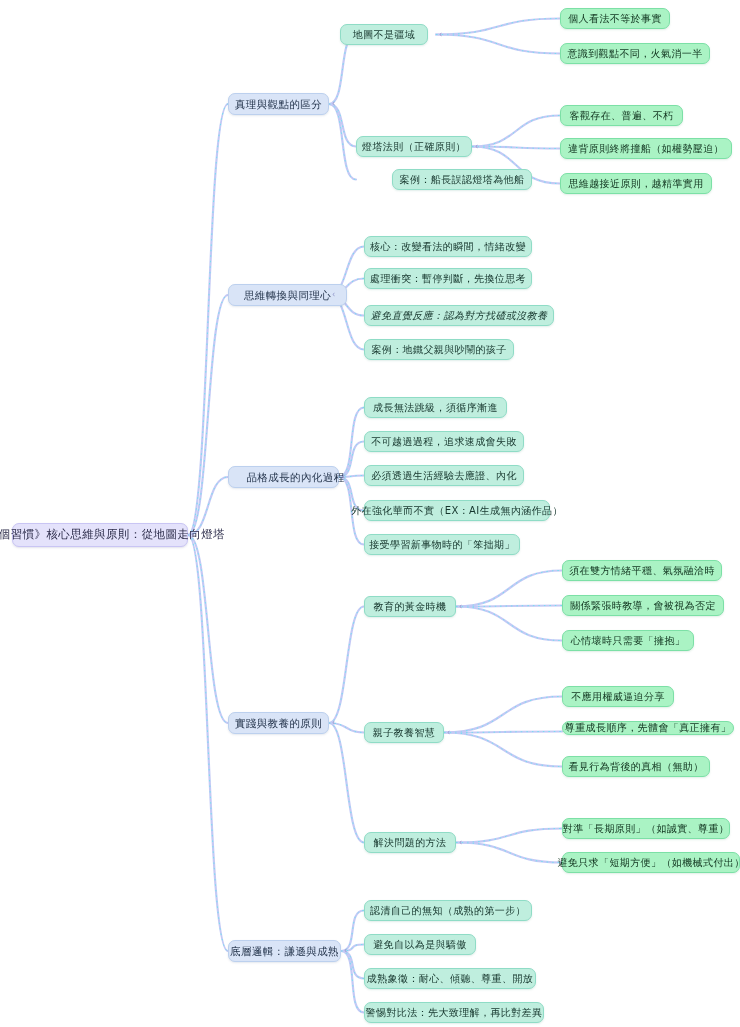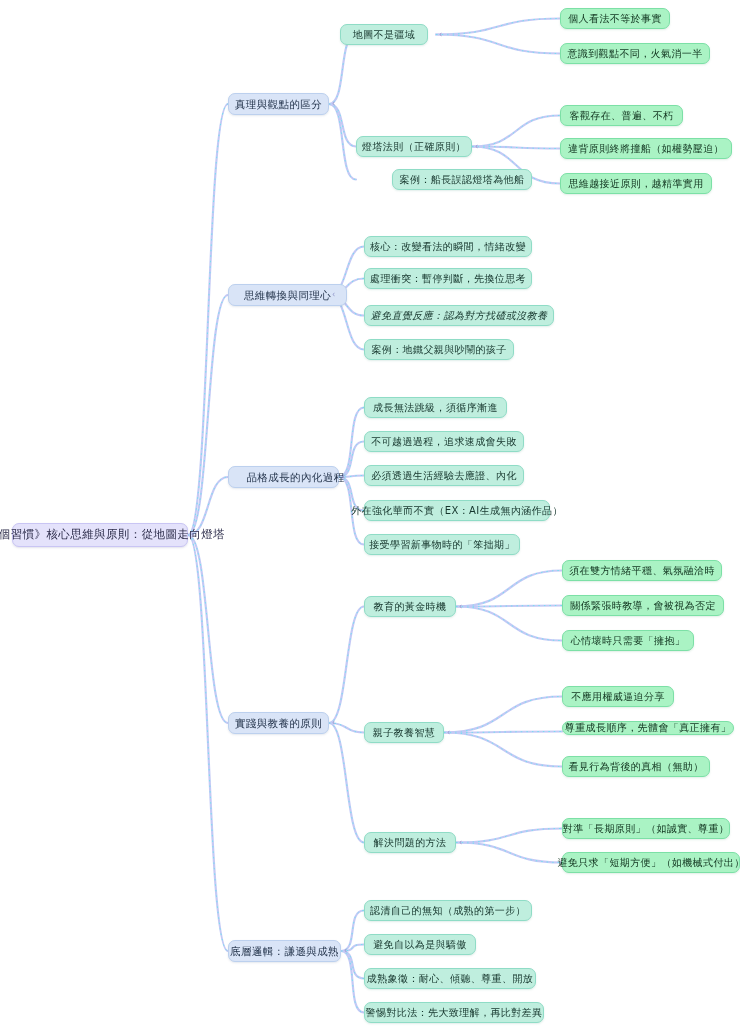--- a/index.html
+++ b/index.html
@@ -158,21 +158,21 @@
       <div class="node node-l2" style="left: 364px; top: 339px; width: 150px; height: 21px;">案例：地鐵父親與吵鬧的孩子</div>
       <div class="node node-l1" style="left: 228px; top: 466px; width: 111px; height: 22px; padding-left: 24px;">品格成長的內化過程</div>
       <span class="collapse-marker" style="left: 342px; top: 473px;">‹</span>
       <div class="node node-l2" style="left: 364px; top: 397px; width: 143px; height: 21px;">成長無法跳級，須循序漸進</div>
       <div class="node node-l2" style="left: 364px; top: 431px; width: 160px; height: 21px;">不可越過過程，追求速成會失敗</div>
       <div class="node node-l2" style="left: 364px; top: 465px; width: 160px; height: 21px;">必須透過生活經驗去應證、內化</div>
       <div class="node node-l2" style="left: 364px; top: 500px; width: 186px; height: 21px;">外在強化華而不實（EX：AI生成無內涵作品）</div>
       <div class="node node-l2" style="left: 364px; top: 534px; width: 156px; height: 21px;">接受學習新事物時的「笨拙期」</div>
       <div class="node node-l1" style="left: 228px; top: 712px; width: 101px; height: 22px;">實踐與教養的原則</div>
       <span class="collapse-marker" style="left: 332px; top: 719px;">‹</span>
-      <div class="node node-l2" style="left: 364px; top: 596px; width: 92px; height: 21px;">教育的黃金時機</div>
+      <div class="node node-l2" style="left: 364px; top: 596px; width: 92px; height: 21px; border-radius: 6px;">教育的黃金時機</div>
       <span class="collapse-marker" style="left: 459px; top: 602.5px;">‹</span>
       <div class="node node-l3" style="left: 562px; top: 560px; width: 160px; height: 21px;">須在雙方情緒平穩、氣氛融洽時</div>
       <div class="node node-l3" style="left: 562px; top: 595px; width: 162px; height: 21px;">關係緊張時教導，會被視為否定</div>
       <div class="node node-l3" style="left: 562px; top: 630px; width: 132px; height: 21px;">心情壞時只需要「擁抱」</div>
       <div class="node node-l2" style="left: 364px; top: 722px; width: 80px; height: 21px;">親子教養智慧</div>
       <span class="collapse-marker" style="left: 447px; top: 728.5px;">‹</span>
       <div class="node node-l3" style="left: 562px; top: 686px; width: 112px; height: 21px;">不應用權威逼迫分享</div>
       <div class="node node-l3" style="left: 562px; top: 721px; width: 172px; height: 14px;">尊重成長順序，先體會「真正擁有」</div>
       <div class="node node-l3" style="left: 562px; top: 756px; width: 148px; height: 21px;">看見行為背後的真相（無助）</div>
       <div class="node node-l2" style="left: 364px; top: 832px; width: 92px; height: 21px;">解決問題的方法</div>

